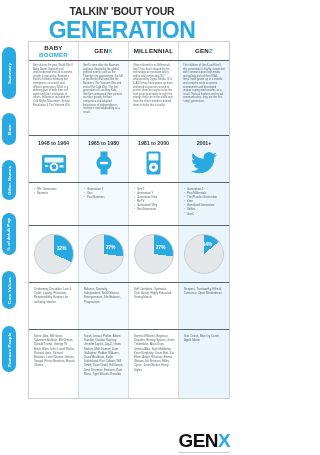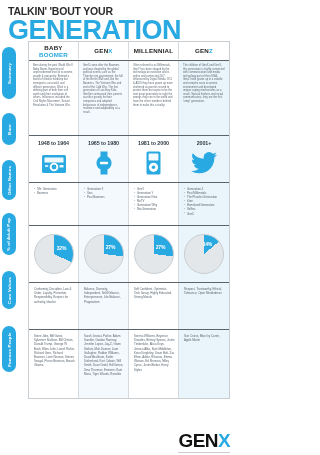--- a/index.html
+++ b/index.html
@@ -6,27 +6,27 @@
   body{
     width:236px;height:455px;overflow:hidden;
     background:#ffffff;
     font-family:"Liberation Sans","DejaVu Sans",sans-serif;
     color:#3c3c3c;
     -webkit-font-smoothing:antialiased;
   }
   .page{position:relative;width:236px;height:455px;background:#ffffff;}
 
   
-  .title-block{padding:5px 0 0 8px;}
+  .title-block{padding:5px 0 0 8px;text-align:center;}
   .kicker{
     font-size:10.5px;font-weight:bold;letter-spacing:-0.2px;
     color:#2b2b2b;line-height:12px;text-transform:uppercase;
   }
   .bigword{
-    font-size:27px;font-weight:bold;letter-spacing:-0.5px;
+    font-size:23px;font-weight:bold;letter-spacing:-0.5px;
     color:#29a9e1;line-height:28px;text-transform:uppercase;
     margin-top:-1px;
   }
 
   
   .grid{
     position:absolute;left:28px;top:41px;width:202px;
     border:1px solid #c9ced2;background:#ffffff;
     box-sizing:border-box;
   }

